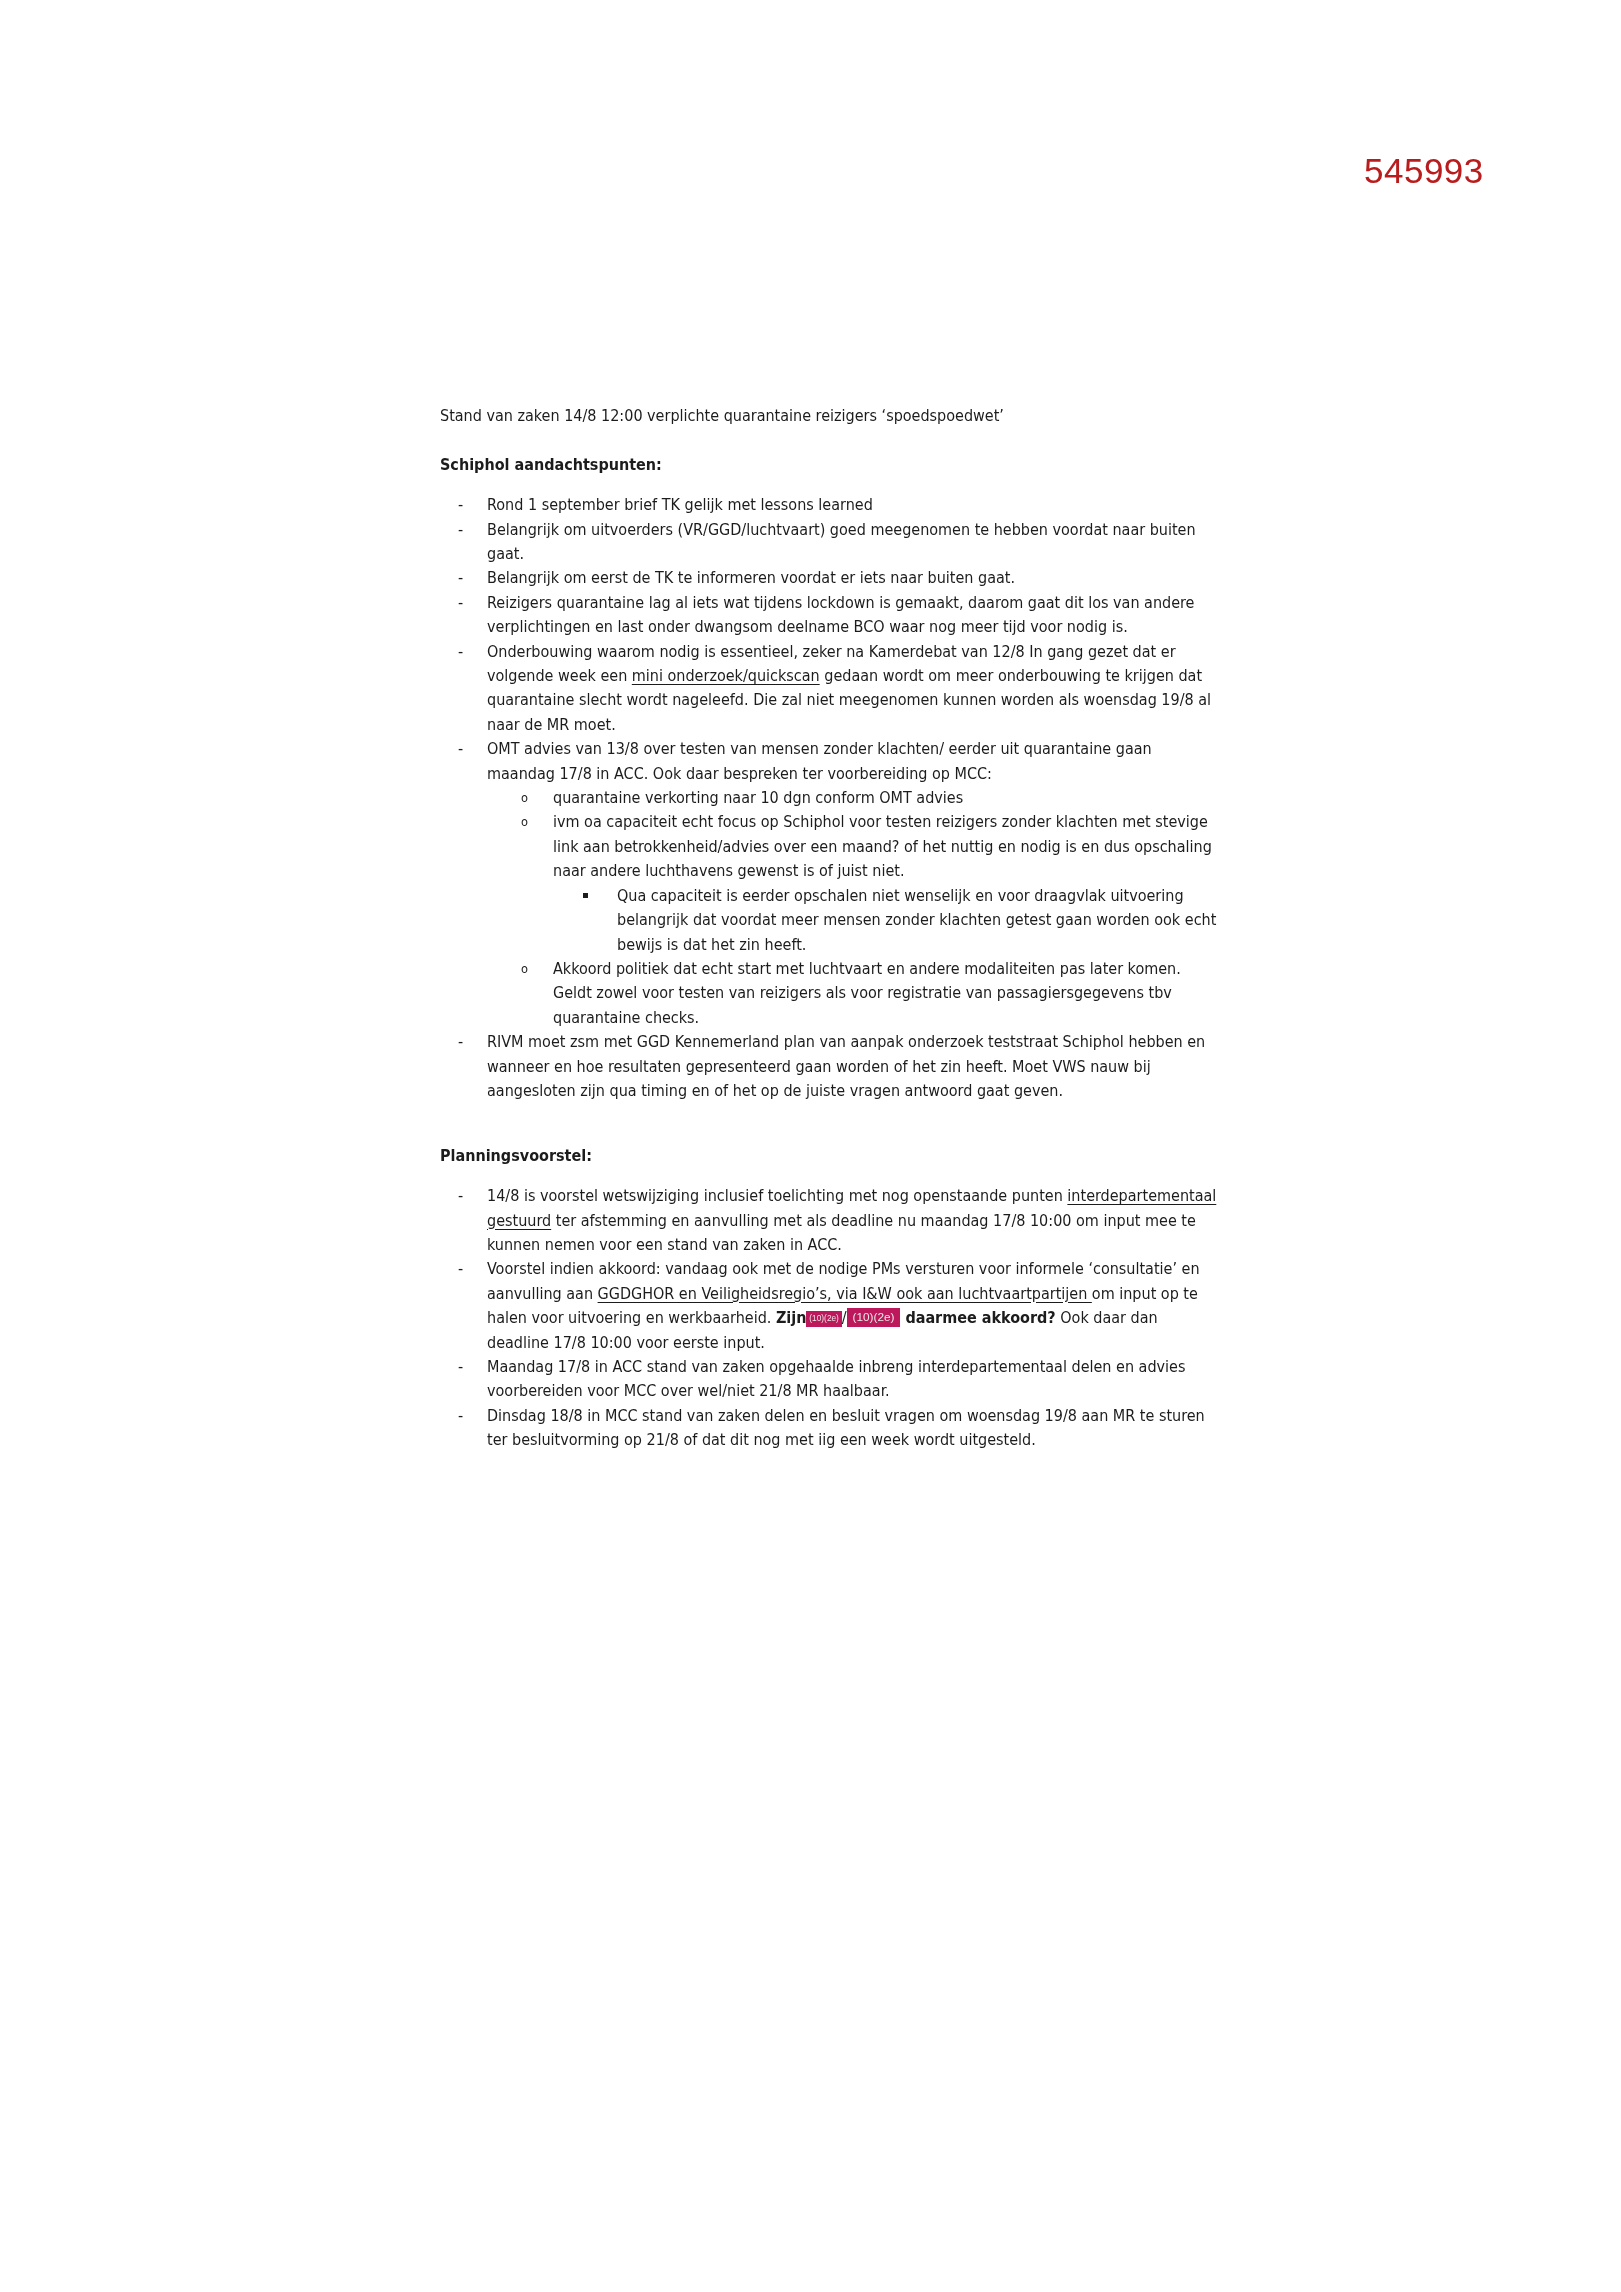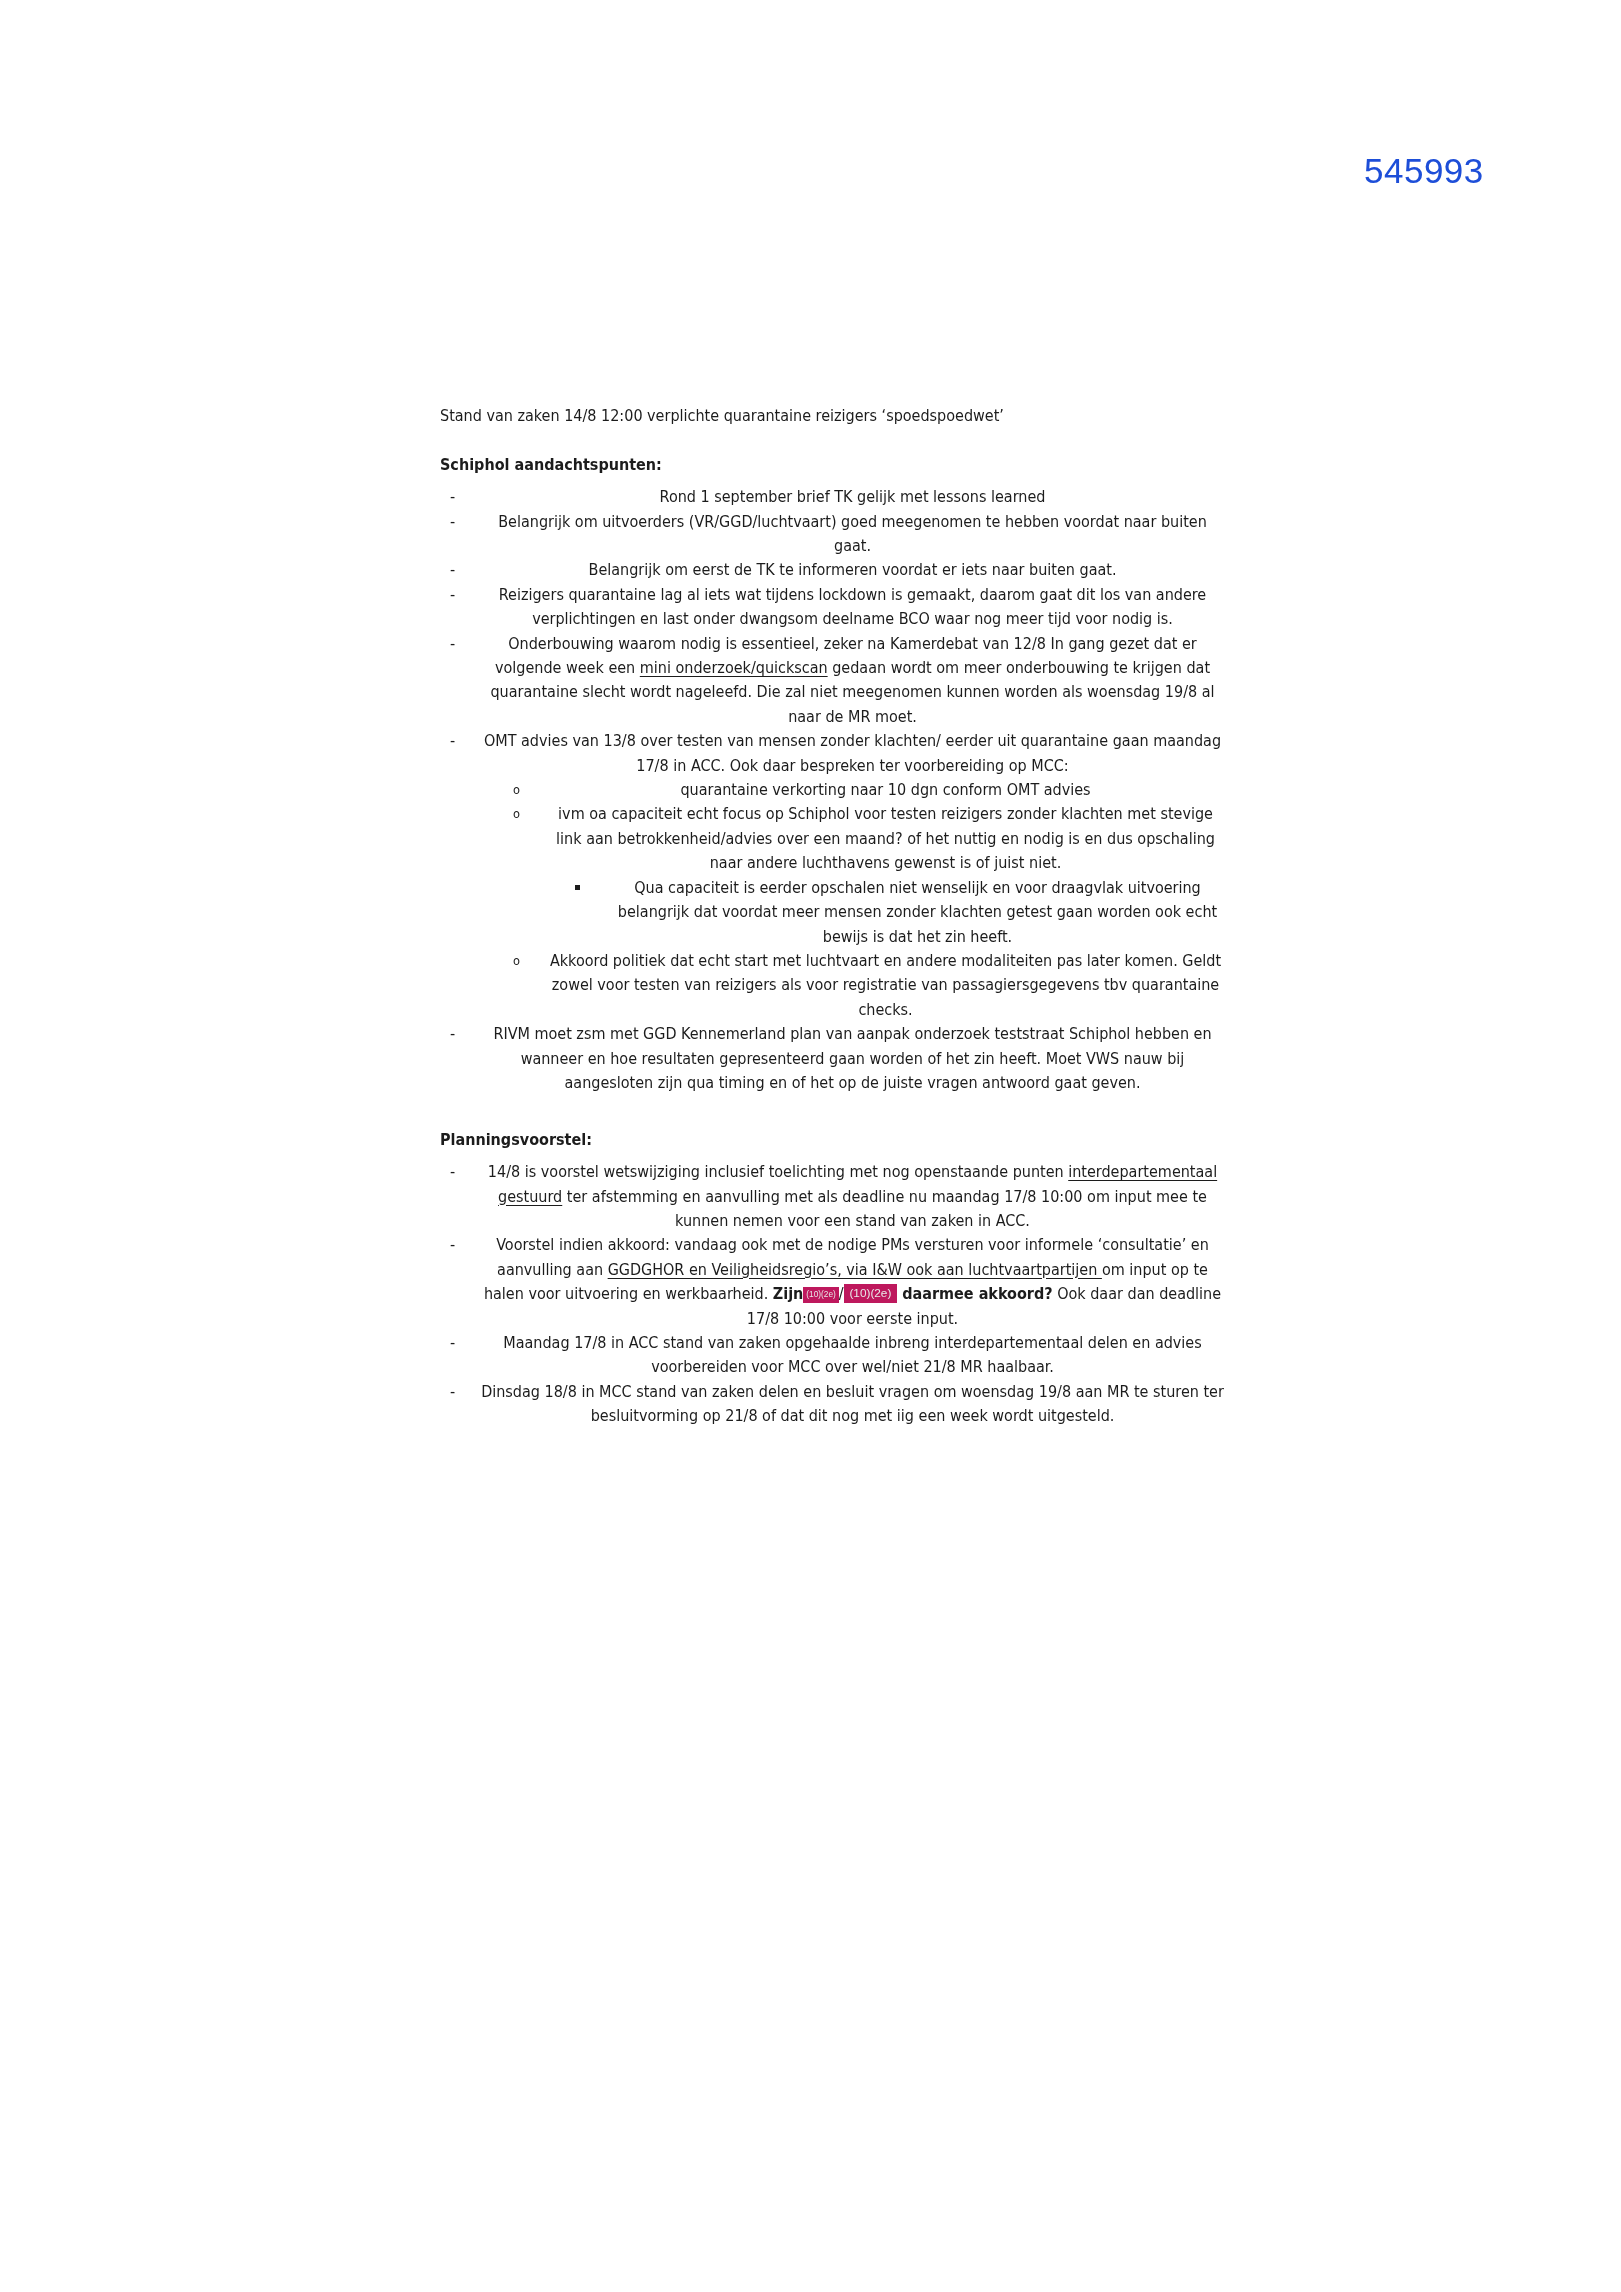--- a/index.html
+++ b/index.html
@@ -1,27 +1,27 @@
 <!DOCTYPE html>
 <html><head>
   <meta charset="utf-8">
   <style>
     html, body { margin: 0; padding: 0; background: #ffffff; }
     body { width: 1621px; height: 2293px; position: relative; overflow: hidden;
            font-family: "Liberation Sans", sans-serif; color: #1a1a1a; }
     .doc-number { position: absolute; left: 1364px; top: 151px; font-size: 35px;
-                  font-family: "Liberation Sans", sans-serif; color: #1d4ed8; letter-spacing: 0.5px; }
+                  font-family: "Liberation Sans", sans-serif; color: #b91c1c; letter-spacing: 0.5px; }
     .page { position: absolute; left: 440px; top: 404px; width: 794px;
             font-family: "DejaVu Sans Condensed", "DejaVu Sans", sans-serif;
             font-size: 16px; line-height: 24.4px; color: #1c1c1c; }
     .page p { margin: 0; }
     .title { margin-bottom: 24.4px !important; }
     .heading { font-weight: bold; }
     .gap { height: 24.4px; }
-    ul.l1 { list-style: none; margin: 8px; padding: 0; text-align: center; }
+    ul.l1 { list-style: none; margin: 16px; padding: 0; }
     ul.l1 > li { position: relative; padding-left: 31px; }
     ul.l1 > li::before { content: "-"; position: absolute; left: 2px; top: 0; }
     ul.l2 { list-style: none; margin: 0; padding: 0; }
     ul.l2 > li { position: relative; padding-left: 66px; }
     ul.l2 > li > .bullet { position: absolute; left: 34px; top: 0; font-size: 12.7px; }
     ul.l3 { list-style: none; margin: 0; padding: 0; }
     ul.l3 > li { position: relative; padding-left: 64px; }
     ul.l3 > li > .bullet { position: absolute; left: 30px; top: 8.8px; width: 4.9px; height: 5.9px; background: #1c1c1c; }
     .u { text-decoration: underline; text-underline-offset: 2.9px; }
     .b { font-weight: bold; }

